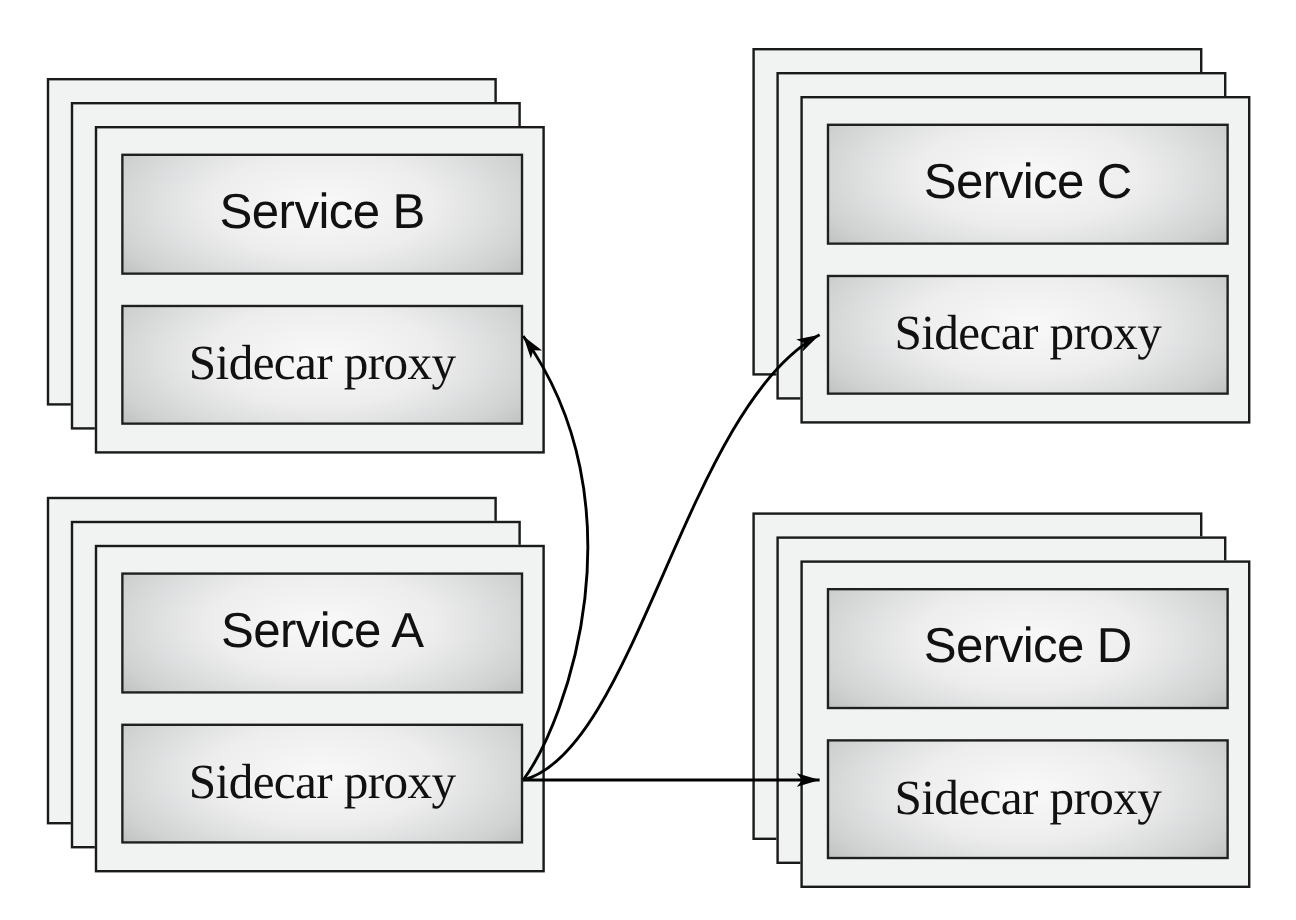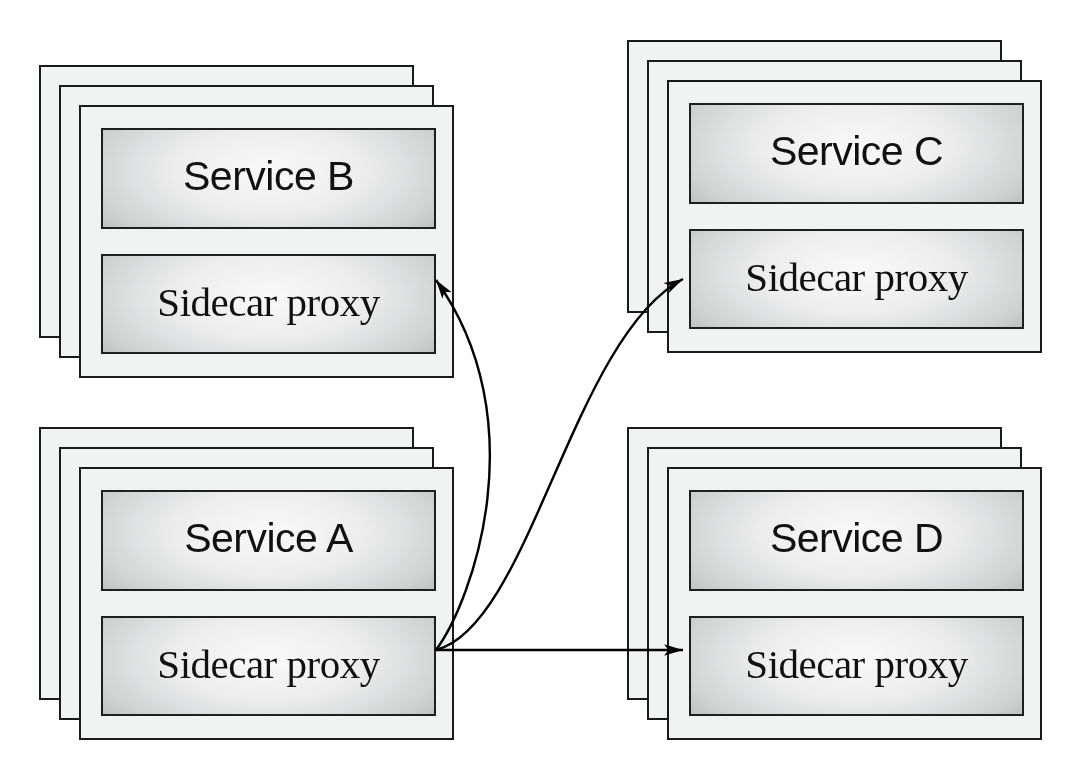--- a/index.html
+++ b/index.html
@@ -15,21 +15,21 @@
     background: #ffffff;
     overflow: hidden;
   }
   .group {
     position: absolute;
     width: 415px;
     height: 315px;
   }
   .g-tl { left: 39px;  top: 41px; margin-top: 24px;  }
   .g-tr { left: 627px; top: 40px;  }
-  .g-bl { left: 39px;  top: 427px; }
+  .g-bl { left: 39px;  top: 414px; }
   .g-br { left: 627px; top: 427px; }
 
   .card {
     position: absolute;
     width: 375px;
     height: 273px;
     background: #f1f2f2;
     border: 2.5px solid #1a1a1a;
     box-sizing: border-box;
   }

